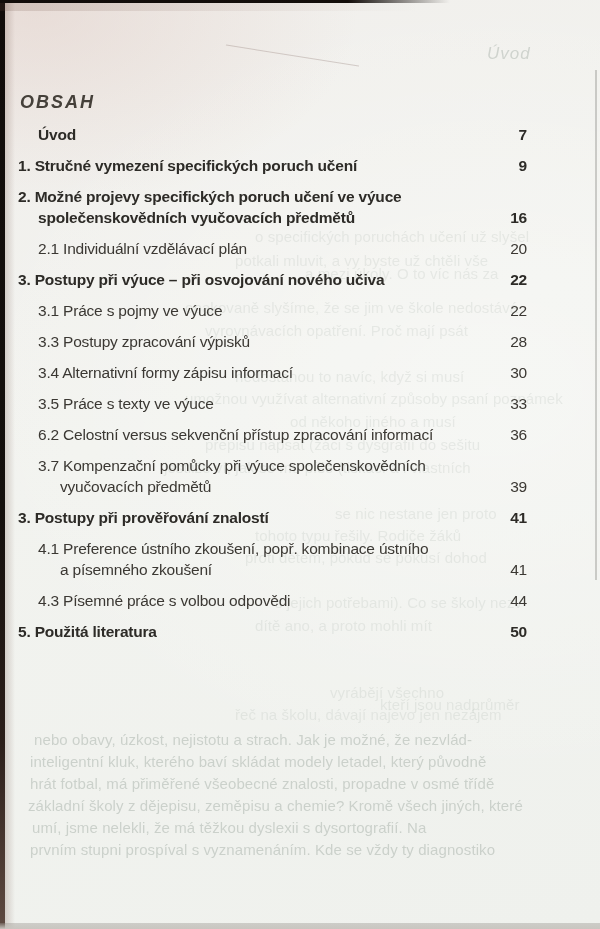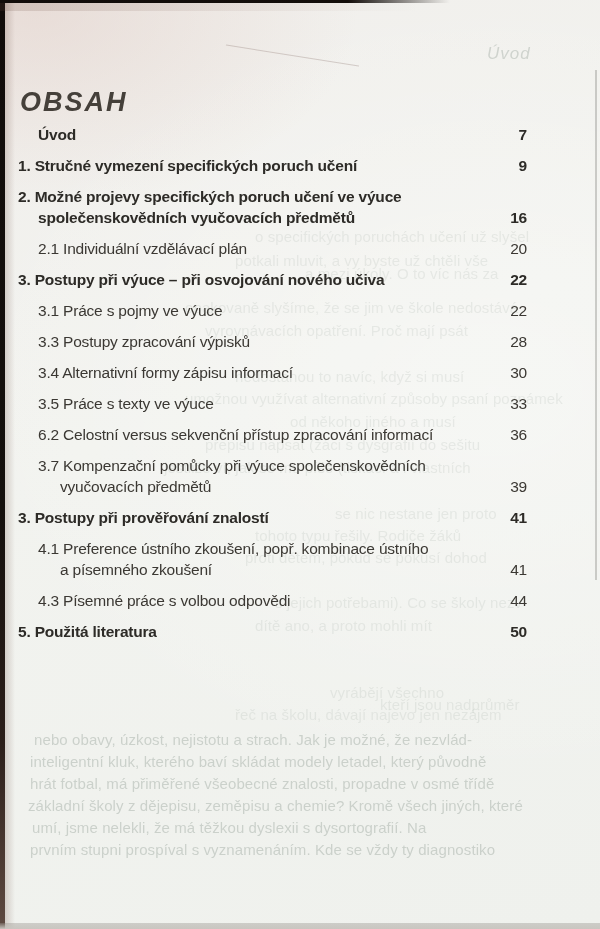--- a/index.html
+++ b/index.html
@@ -64,21 +64,21 @@
     color:var(--ghost);
     filter:blur(0.7px);
     white-space:nowrap;
   }
   
   .toc{
     position:absolute;left:18px;top:0;width:509px;
   }
   .toc-heading{
     margin:86px 0 6px 2px;
-    font-size:27px;line-height:32px;
+    font-size:18px;line-height:32px;
     font-style:italic;font-weight:600;letter-spacing:2px;
     color:#45403a;
   }
   .toc-row{
     display:flex;align-items:flex-end;
     margin-bottom:10px;
     font-size:15.5px;line-height:21px;letter-spacing:-0.2px;
     color:var(--text);
   }
   .toc-row.bold{font-weight:bold;color:var(--text-bold);}

